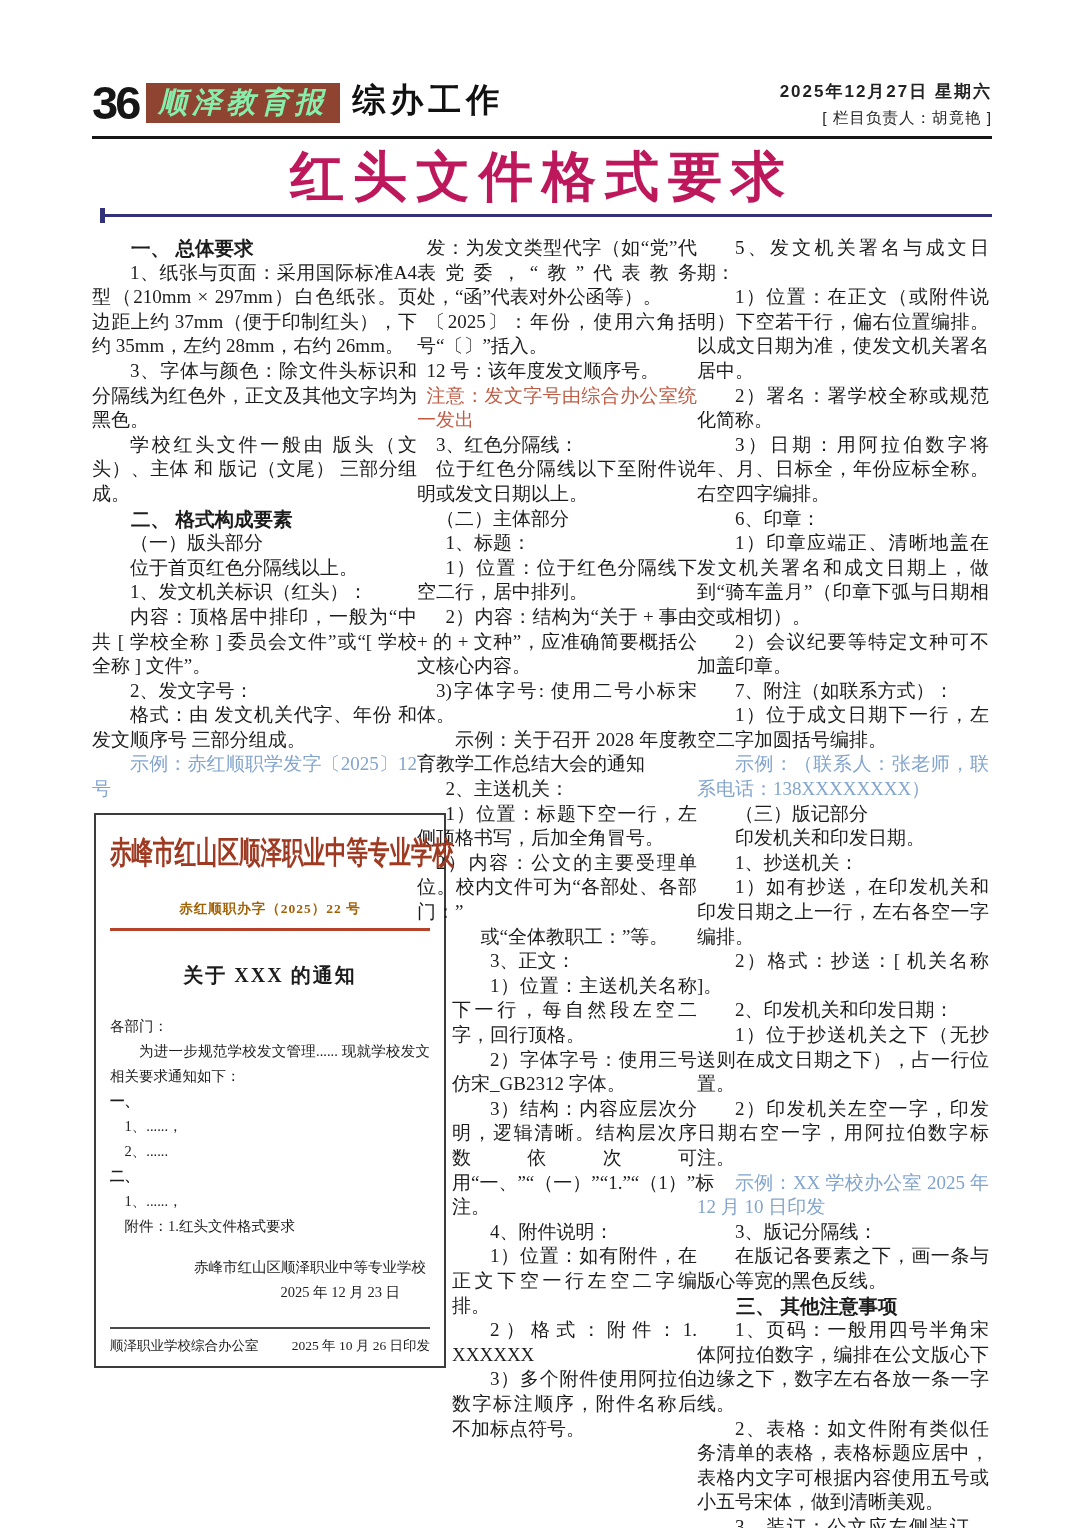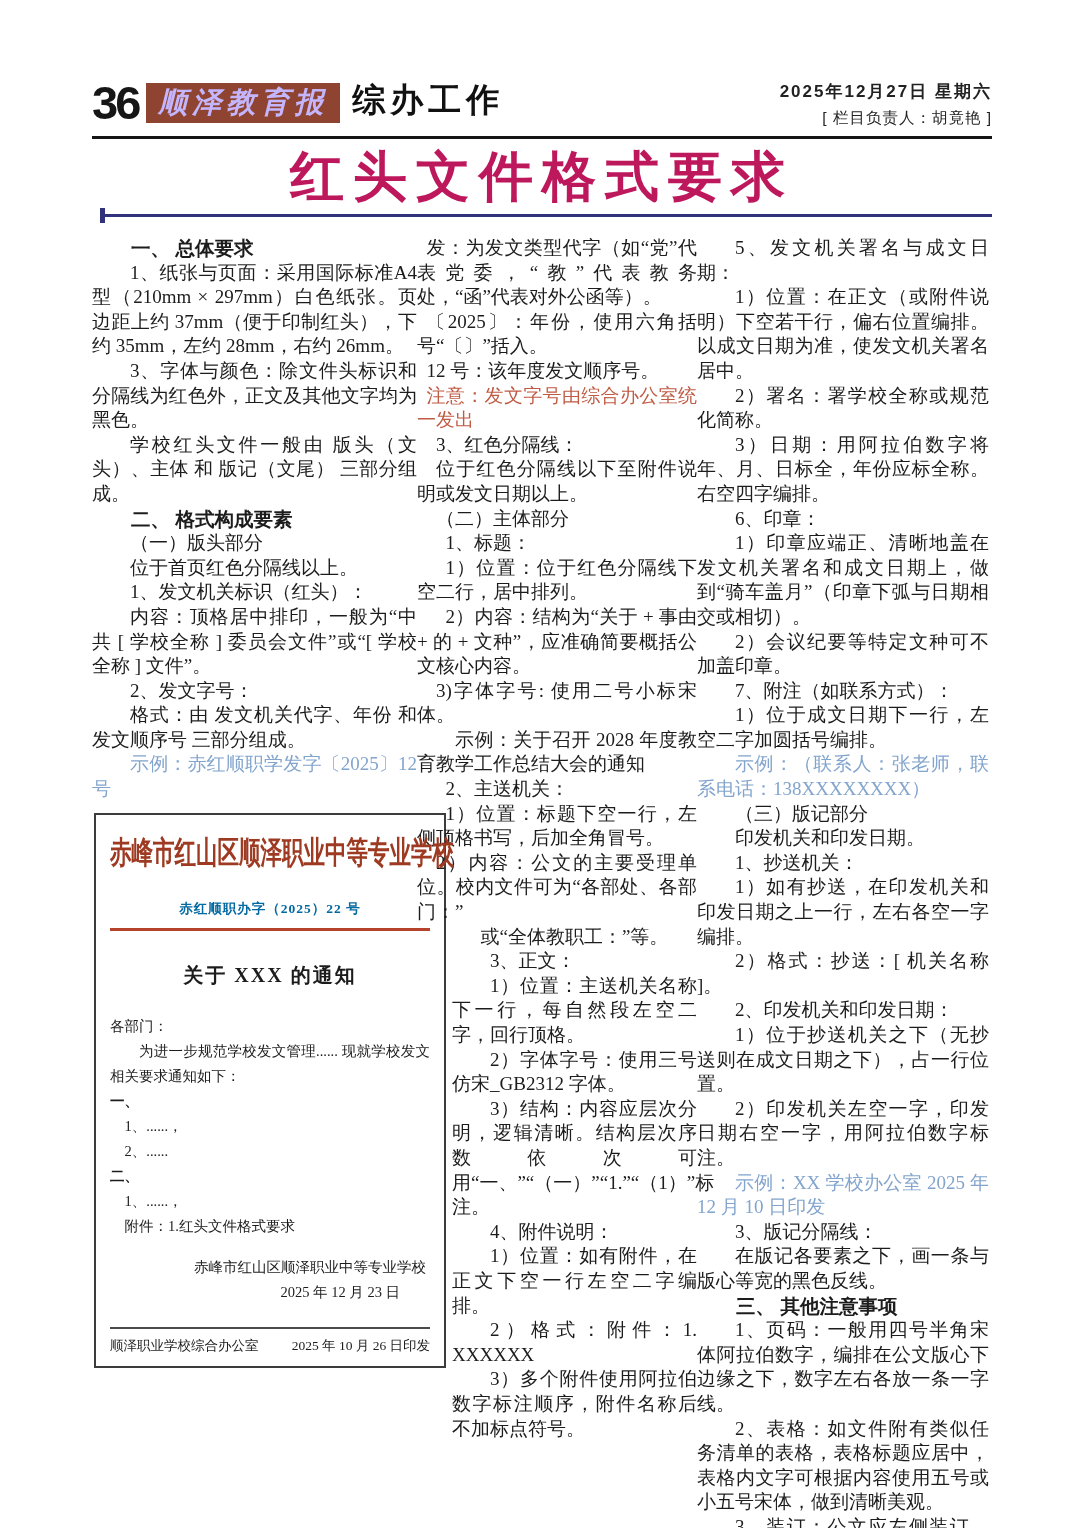--- a/index.html
+++ b/index.html
@@ -11,21 +11,21 @@
   .wrap { padding:78px 88px 0 92px; }
 
   
   .hdr { display:flex; justify-content:space-between; align-items:flex-start; }
   .hdr-left { display:flex; align-items:flex-end; }
   .pagenum {
     font-family:"Liberation Sans","DejaVu Sans",sans-serif;
     font-weight:700; font-size:47px; line-height:40px; letter-spacing:-3px; color:#161616;
   }
   .masthead {
-    margin-left:8px; background:#8e4430; color:#c4b5fd;
+    margin-left:8px; background:#8e4430; color:#86efac;
     height:40px; display:flex; align-items:center; padding:0 12px;
     font-weight:700; font-style:italic; font-size:29px; letter-spacing:5px;
   }
   .section-name {
     font-family:"Liberation Sans","DejaVu Sans",sans-serif;
     font-weight:700; font-size:33px; letter-spacing:5px; margin-left:12px; color:#111;
   }
   .hdr-right { text-align:right; font-family:"Liberation Sans","DejaVu Sans",sans-serif; padding-top:2px; }
   .date-line { font-weight:700; font-size:17px; letter-spacing:2px; color:#222; }
   .editor-line { font-size:15.5px; letter-spacing:1px; margin-top:5px; color:#222; }
@@ -58,21 +58,21 @@
   .docbox {
     box-sizing:border-box; width:352px; margin-left:2px; margin-top:11px;
     border:2px solid #3c3c3c; background:#fff; padding:10px 14px 8px;
   }
   .doc-school {
     text-align:center; white-space:nowrap; font-weight:700; color:#9e3a22;
     font-size:21.5px; line-height:30px; transform:scaleY(1.45); transform-origin:center top;
     margin-top:6px; height:42px;
   }
   .doc-number {
-    text-align:center; color:#0369a1; font-weight:700; font-size:13.5px;
+    text-align:center; color:#a16207; font-weight:700; font-size:13.5px;
     letter-spacing:1px; margin-top:24px;
   }
   .doc-redline { height:3px; background:#b5432c; margin-top:7px; }
   .doc-title { text-align:center; font-weight:700; font-size:20px; letter-spacing:2px; margin-top:32px; }
   .doc-body { font-size:14.5px; line-height:25px; margin-top:26px; }
   .doc-body p { margin:0; }
   .doc-body p.b { font-weight:700; }
   .doc-sign { text-align:right; font-size:14.5px; line-height:25px; margin-top:16px; padding-right:4px; }
   .doc-date { text-align:right; font-size:14.5px; line-height:25px; padding-right:30px; }
   .doc-footline { height:2px; background:#4a4a4a; margin-top:22px; }

